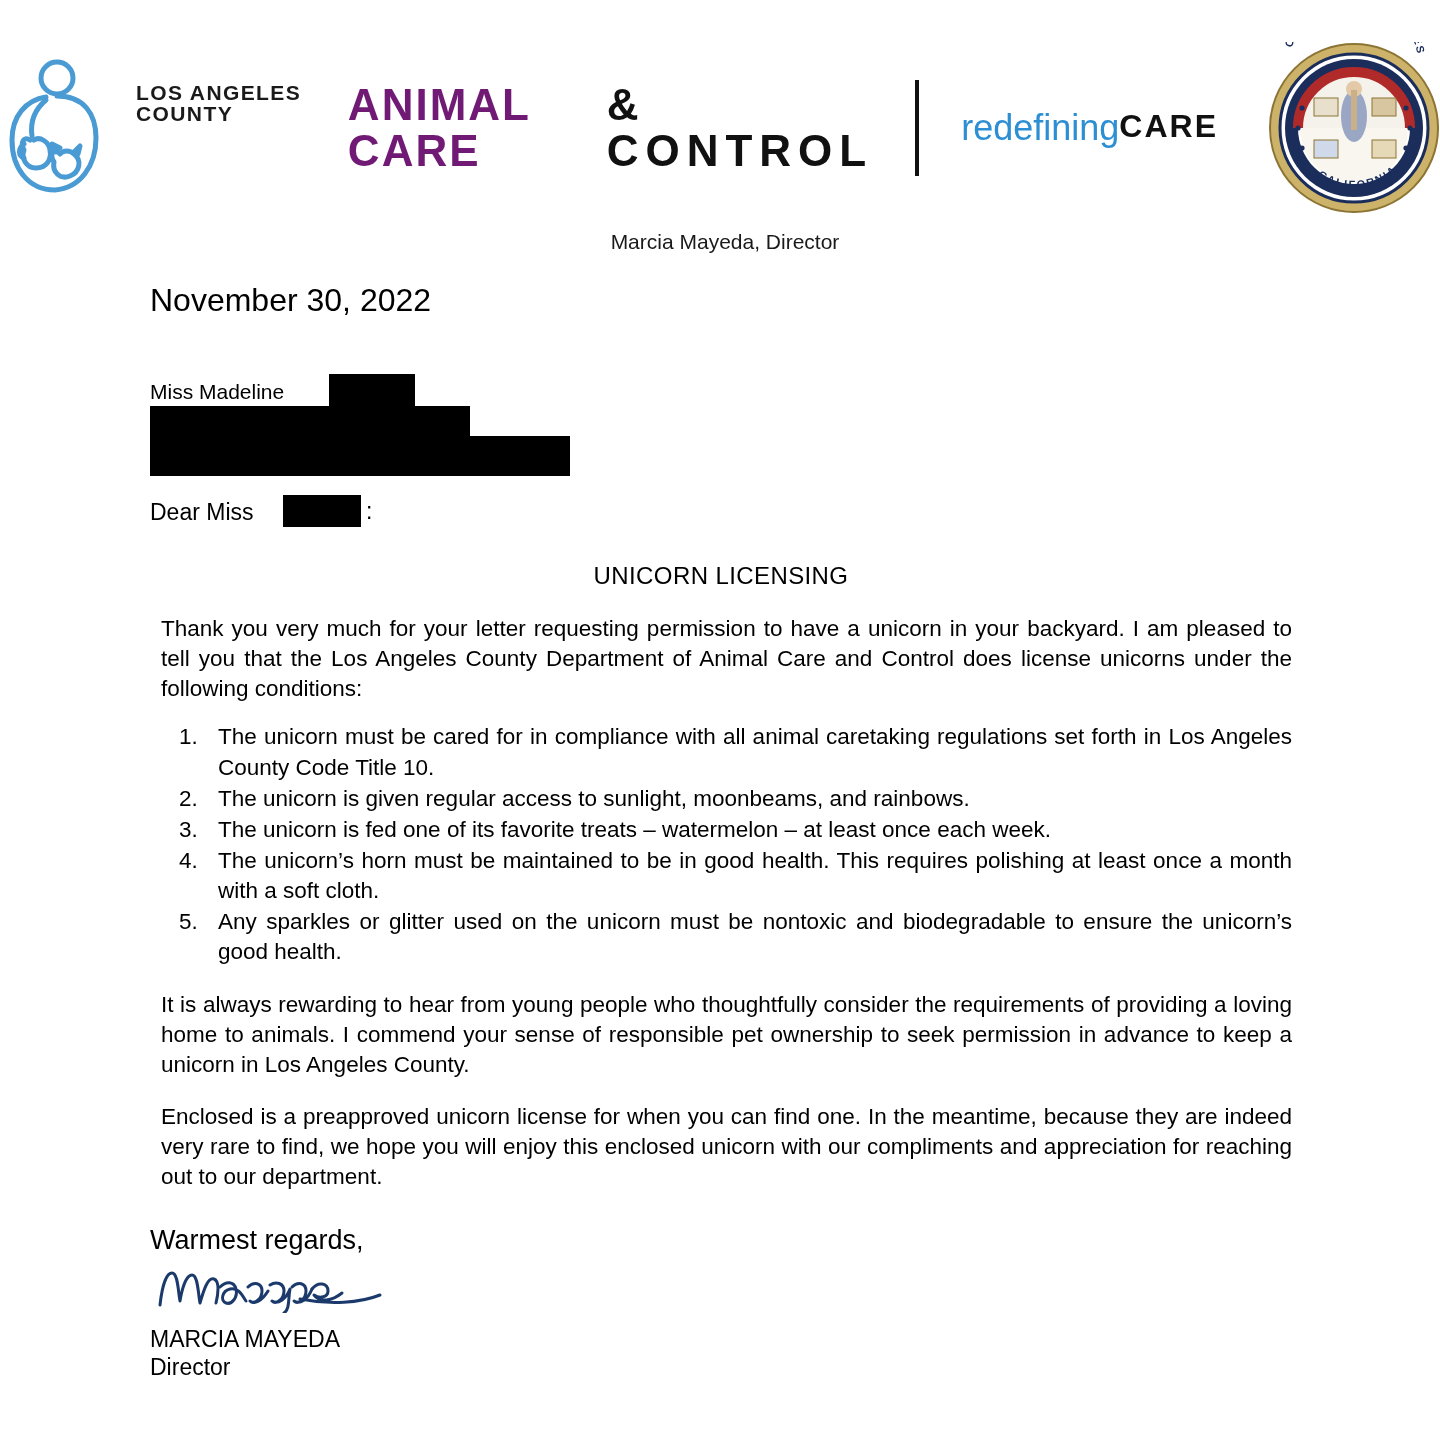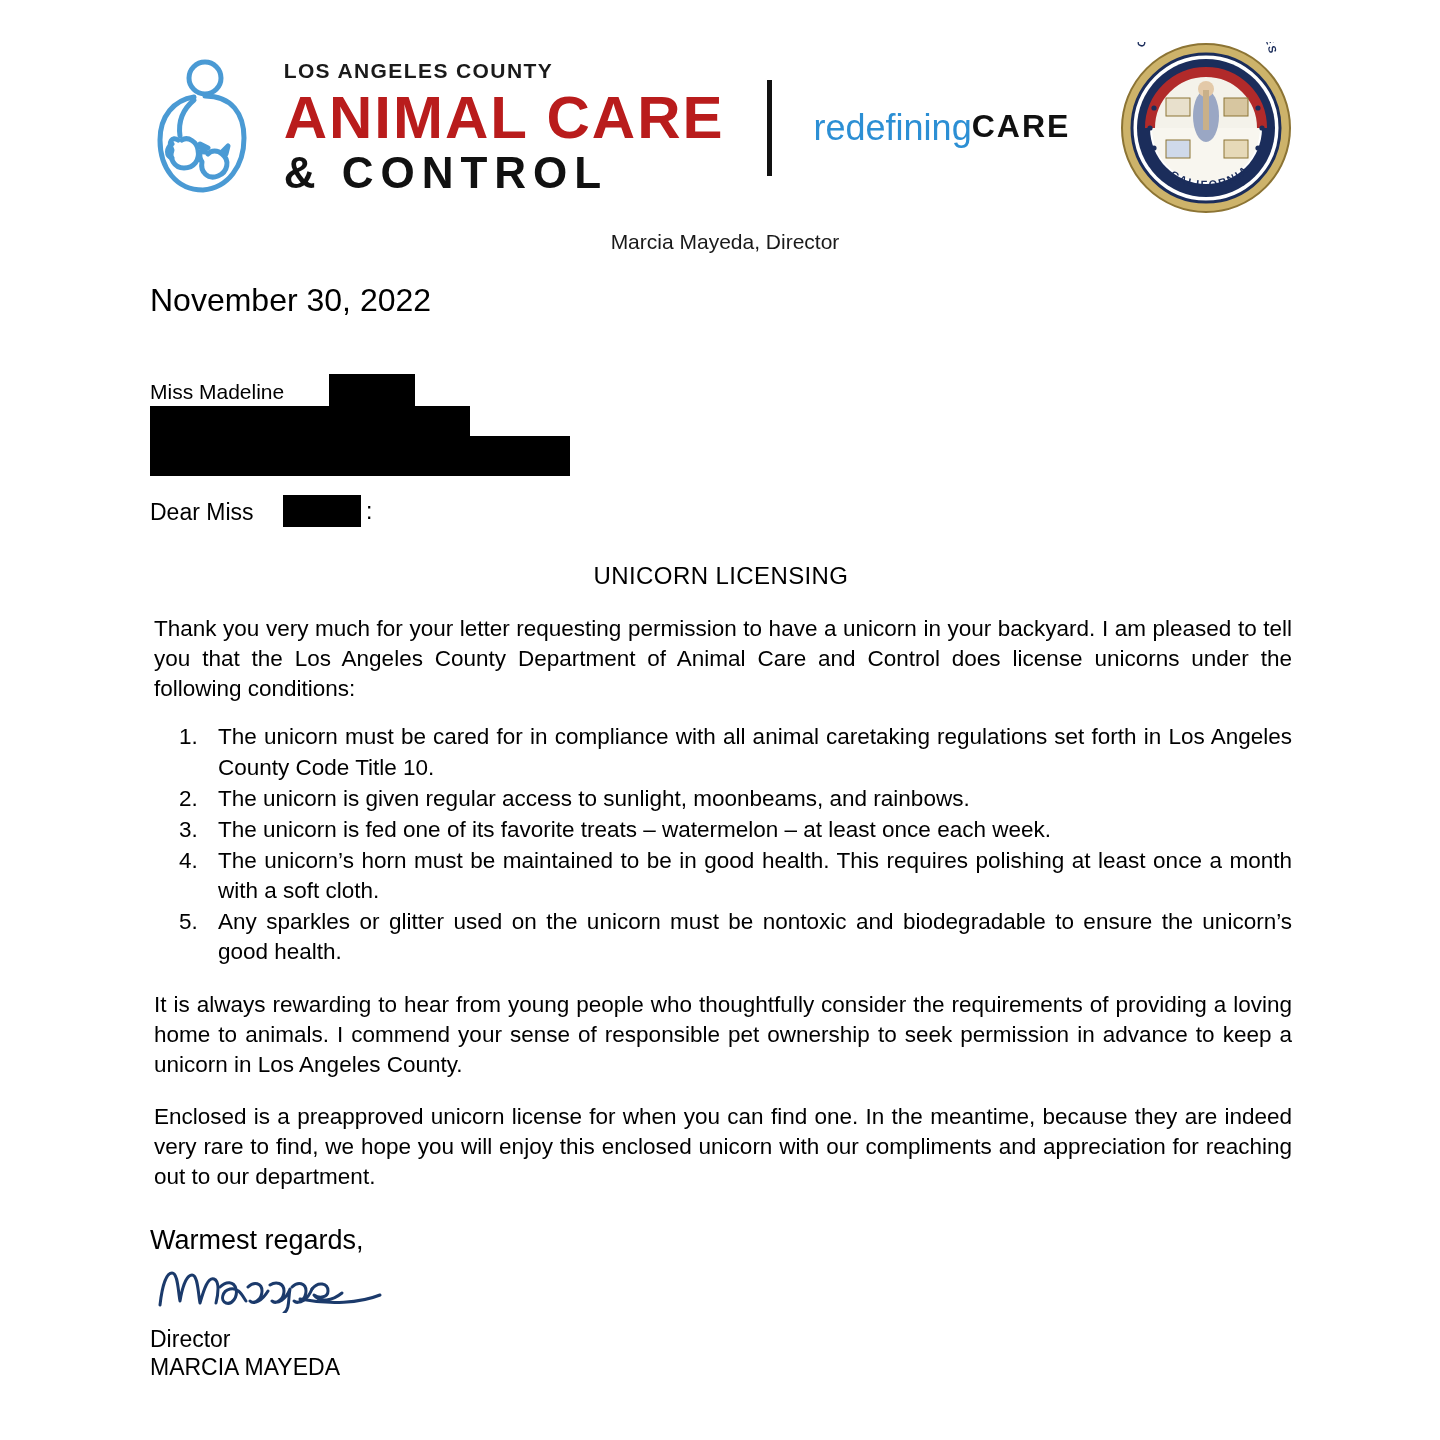--- a/index.html
+++ b/index.html
@@ -34,36 +34,36 @@
 
   .logo-mark {
     width: 110px;
     height: 145px;
     flex: 0 0 auto;
     position: relative;
   }
 
   .logo-text {
     display: flex;
-    flex-direction: column;
+    flex-direction: row;
     justify-content: center;
     line-height: 1;
   }
   .logo-line1 {
     font-size: 21px;
     letter-spacing: 1.4px;
     font-weight: 700;
     color: #1a1a1a;
     margin-bottom: 6px;
   }
   .logo-line2 {
-    font-size: 60px;
+    font-size: 44px;
     letter-spacing: 2px;
     font-weight: 800;
-    color: #b91c1c;
+    color: #701a75;
     line-height: 1.04;
   }
   .logo-line3 {
     font-size: 44px;
     letter-spacing: 7px;
     font-weight: 800;
     color: #111111;
     line-height: 1.04;
   }
 
@@ -153,21 +153,21 @@
   .subject {
     text-align: center;
     font-weight: 400;
     font-size: 24px;
     margin-top: 26px;
     letter-spacing: 0.4px;
   }
 
   p.para {
     text-align: justify;
-    margin: 22px 0 0 4px;
+    margin: 22px 0 0 11px;
   }
 
   ol.conditions {
     margin: 18px 0 0 0;
     padding-left: 54px;
     text-align: justify;
   }
   ol.conditions li {
     margin-bottom: 1px;
     padding-left: 14px;
@@ -315,18 +315,18 @@
           <path d="M98 26 C 104 20, 112 22, 112 30 C 112 38, 104 44, 100 40 C 104 44, 112 40, 118 30"></path>
           <path d="M120 24 C 126 20, 134 22, 134 30 C 134 38, 126 44, 122 40 C 128 44, 136 38, 140 28 C 138 38, 140 48, 134 52"></path>
           <path d="M142 26 C 148 20, 156 22, 156 30 C 156 38, 148 44, 144 40 C 150 44, 158 38, 162 28"></path>
           <path d="M162 28 C 168 20, 178 22, 178 30 C 178 36, 170 38, 164 34 C 170 42, 182 40, 192 32"></path>
           <path d="M150 38 C 180 44, 210 42, 230 34"></path>
         </g>
       </svg>
     </div>
 
     <div class="signoff-name">
+      <div>MARCIA MAYEDA</div>
       <div>Director</div>
-      <div>MARCIA MAYEDA</div>
     </div>
 
   </div>
 </div>
 
 </body></html>

